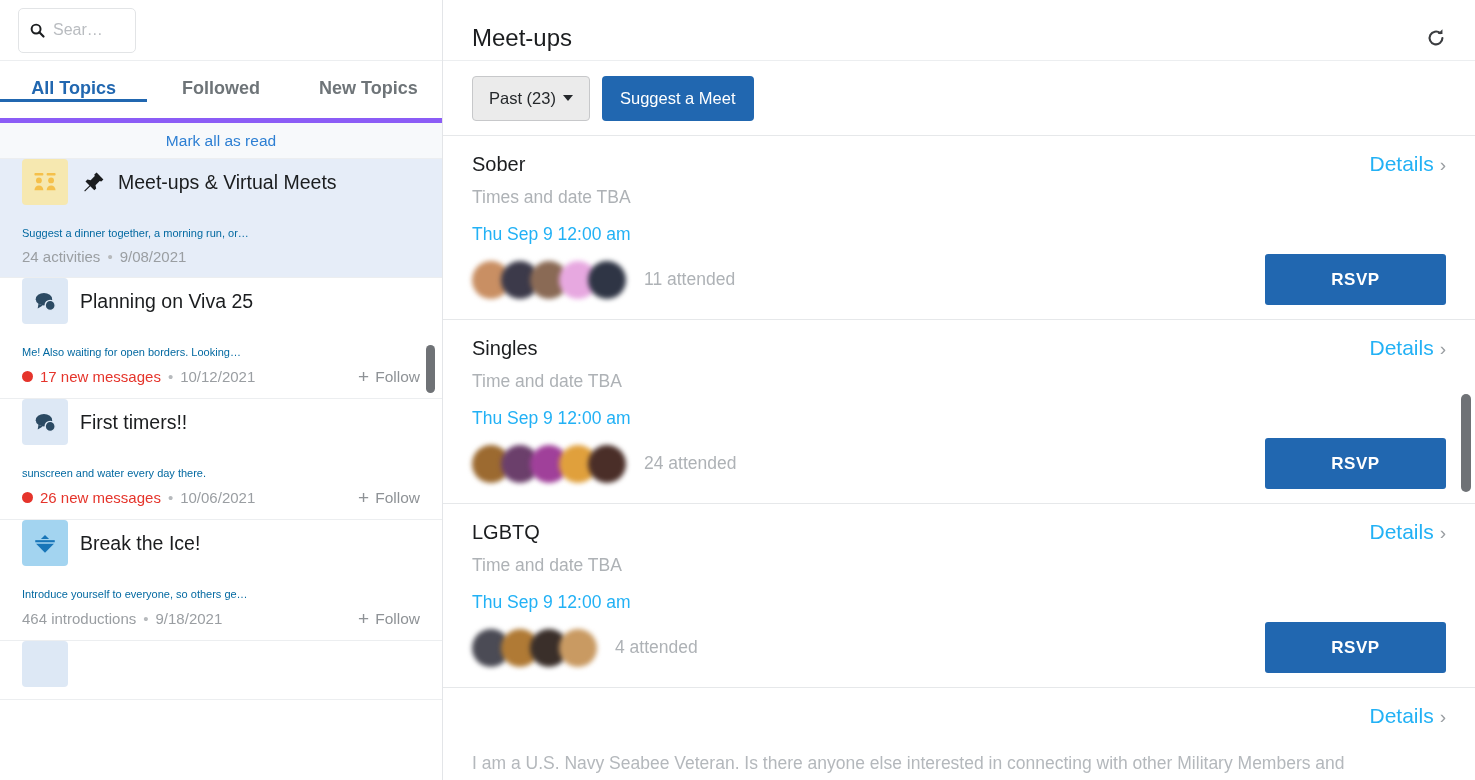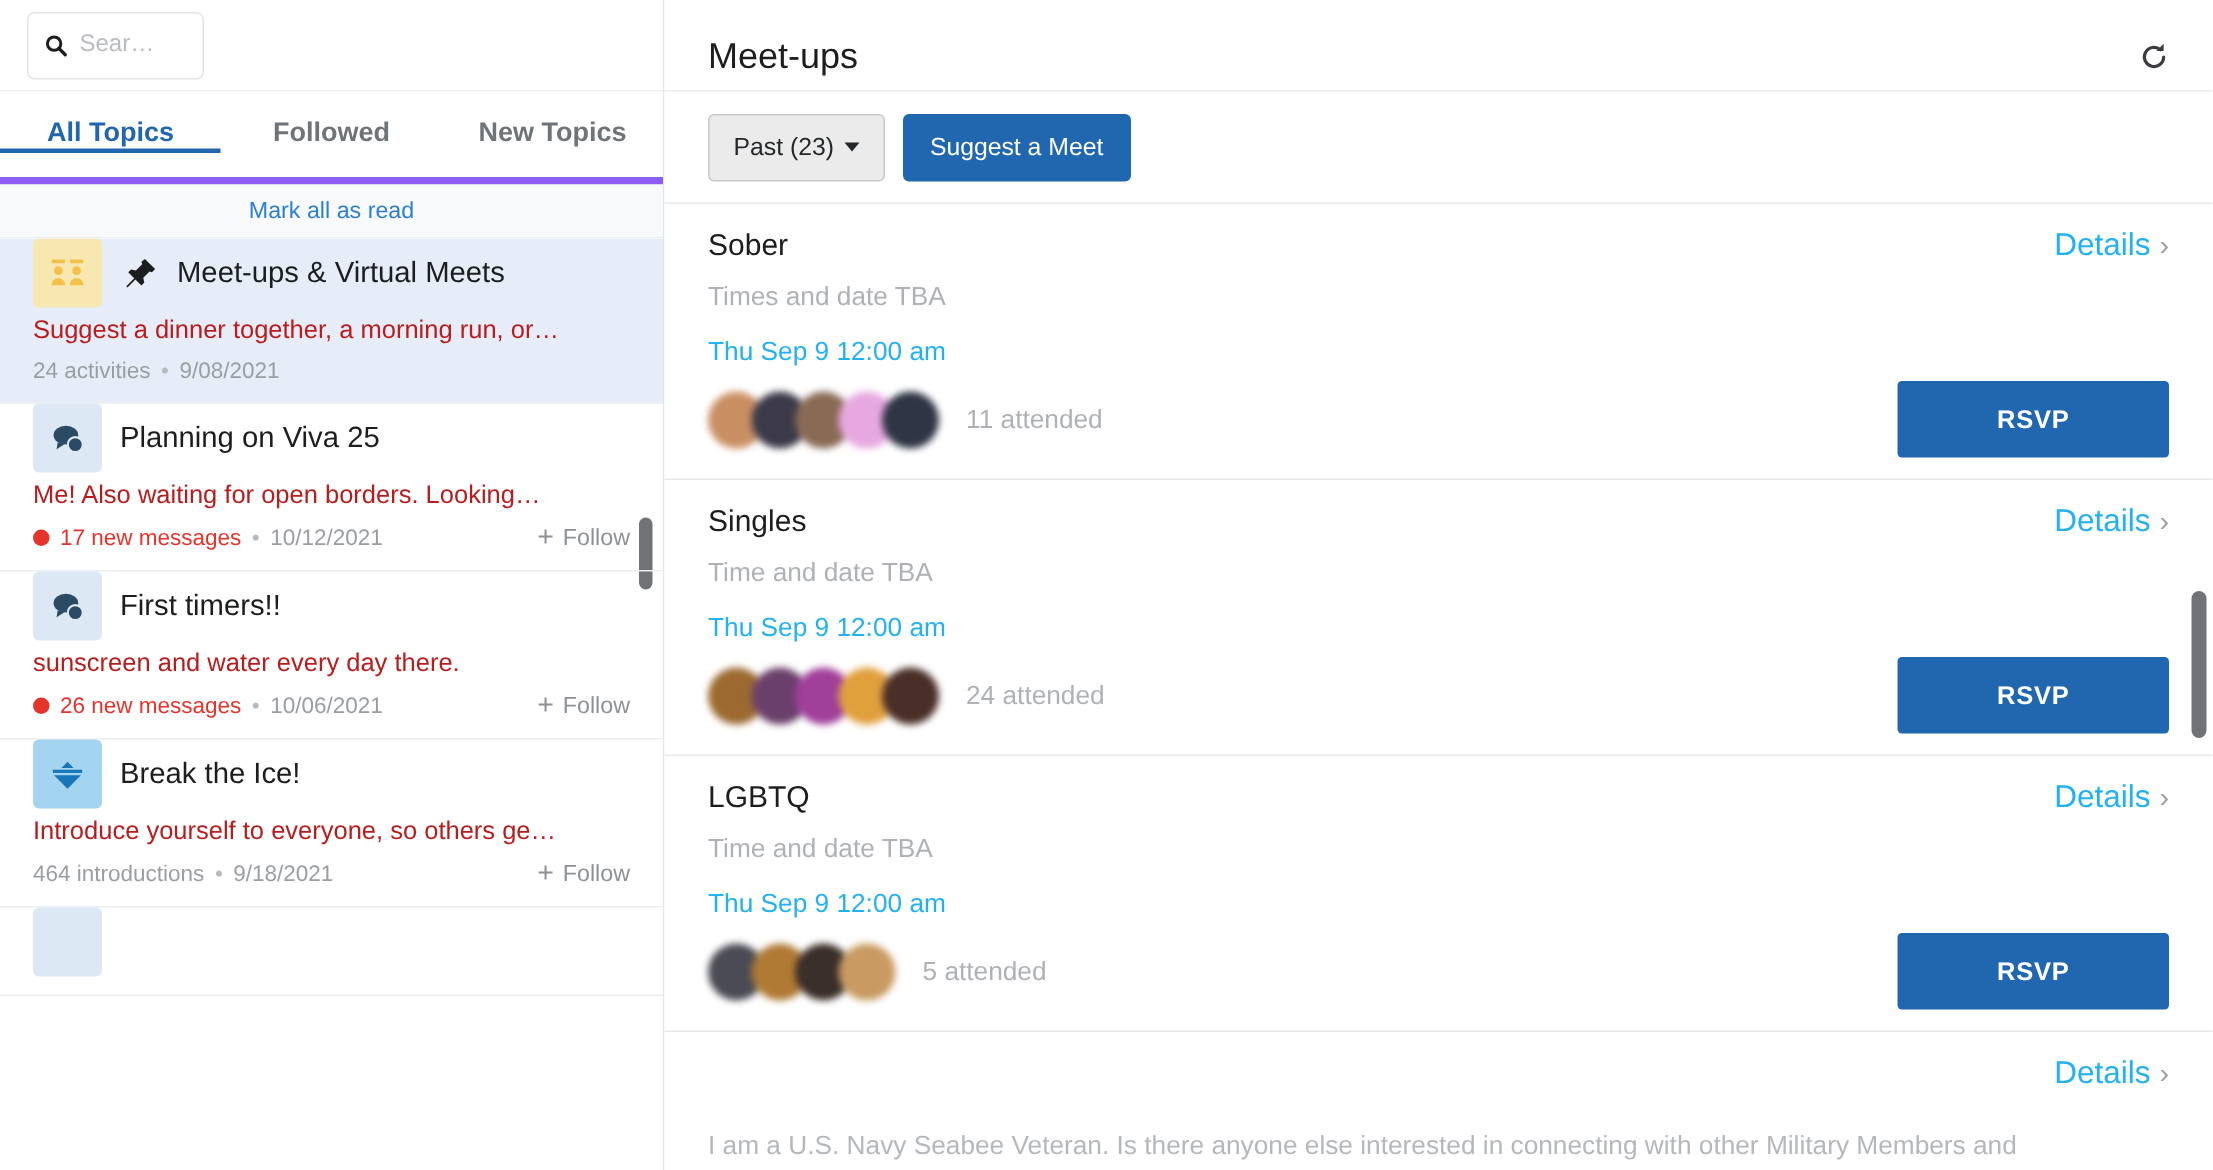--- a/index.html
+++ b/index.html
@@ -78,21 +78,21 @@
   }
   .sb-ico.meet { background: #f6e8b0; }
   .sb-ico.chat { background: #dde8f5; }
   .sb-ico.ice  { background: #a3d4f0; }
   .pin-ico { width: 24px; height: 24px; flex:0 0 auto; margin-left: 2px; }
   .sb-title {
     font-size: 19.5px; color: #1b1d1f; white-space: nowrap;
     overflow: hidden; text-overflow: ellipsis;
   }
   .sb-snippet {
-    margin-top: 5px; font-size: 17px; color: #b91c1c;
+    margin-top: 22px; font-size: 11px; color: #0369a1;
     white-space: nowrap; overflow: hidden; text-overflow: ellipsis;
   }
   .sb-meta {
     margin-top: 9px; display: flex; align-items: center;
     font-size: 15px; color: #9a9ea2; gap: 7px;
   }
   .sb-meta .dot-sep { color: #b7babd; }
   .sb-meta .unread { color: #e5342b; display: flex; align-items: center; gap: 7px; }
   .red-dot {
     width: 11px; height: 11px; border-radius: 50%;
@@ -397,21 +397,21 @@
         </div>
         <div class="meet-sub">Time and date TBA</div>
         <div class="meet-date">Thu Sep 9 12:00 am</div>
         <div class="meet-row2">
           <div class="avatars">
             <span class="av" style="background:#4b4b55"></span>
             <span class="av" style="background:#b07a35"></span>
             <span class="av" style="background:#3a2f2a"></span>
             <span class="av" style="background:#c99a62"></span>
           </div>
-          <div class="attended">5 attended</div>
+          <div class="attended">4 attended</div>
           <button class="btn-rsvp">RSVP</button>
         </div>
       </div>
 
       <div class="meet-card">
         <div class="meet-row1">
           <div class="details">
             <span class="details-txt">Details</span>
             <span class="details-chev">›</span>
           </div>

